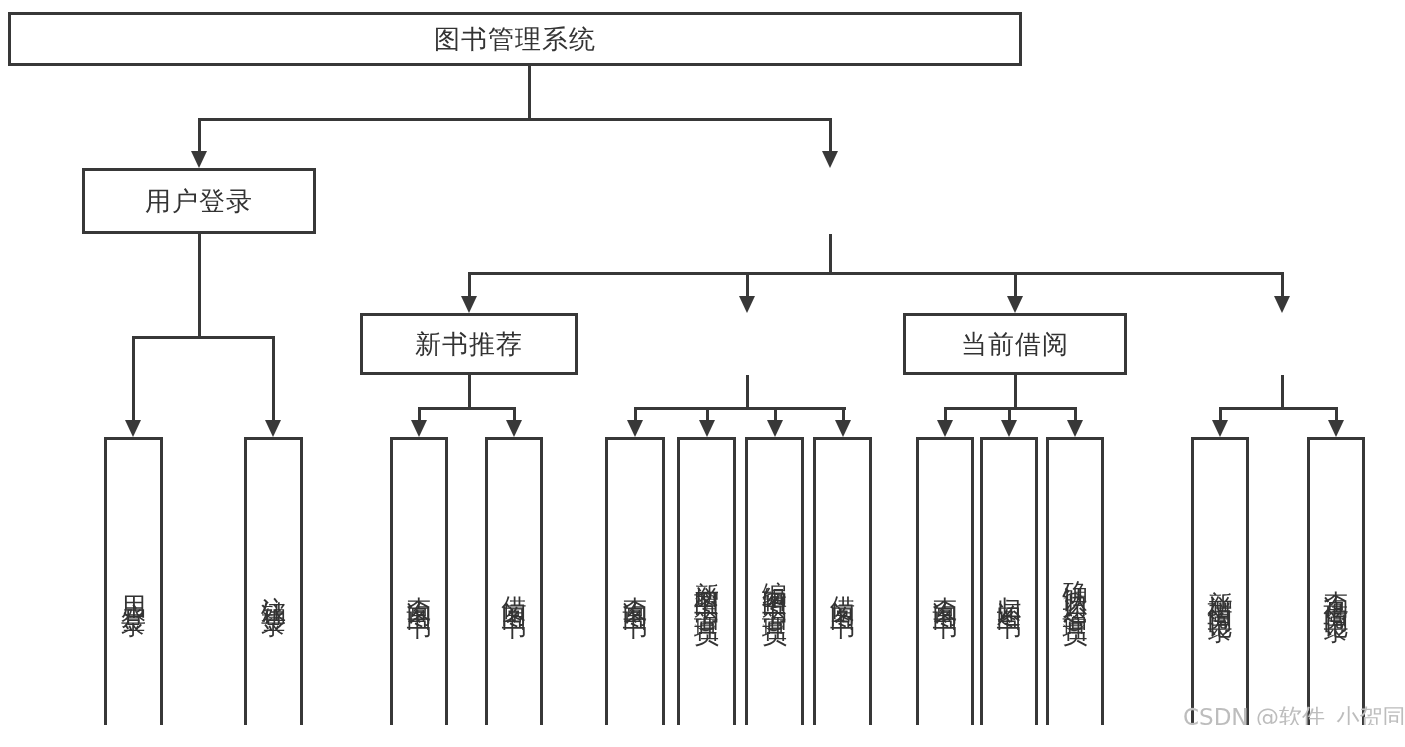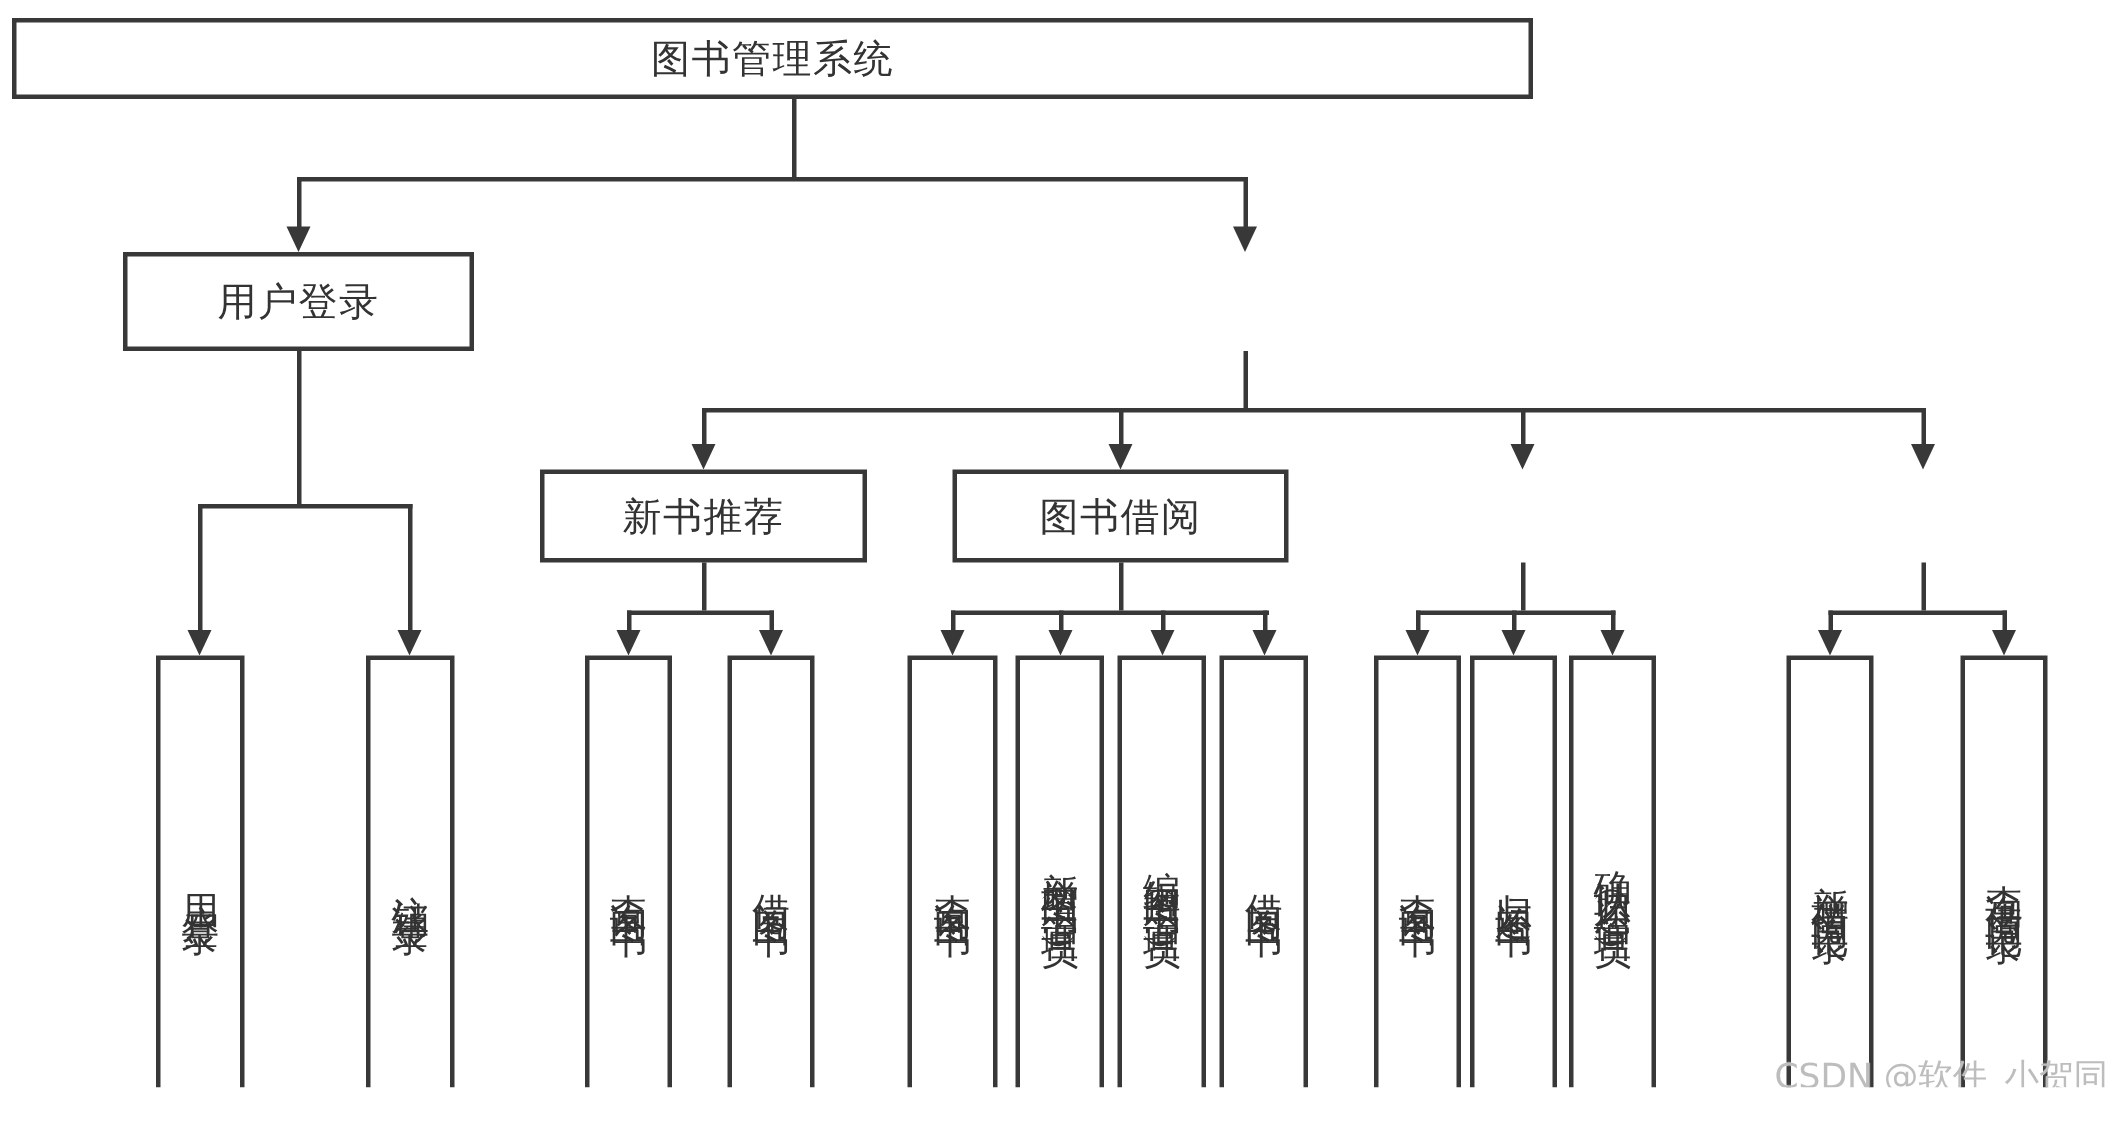--- a/index.html
+++ b/index.html
@@ -83,21 +83,21 @@
   <div class="vline" style="left:468px; top:272px; height:25px;"></div>
   <div class="arrow" style="left:461px; top:296px;"></div>
   <div class="vline" style="left:746px; top:272px; height:25px;"></div>
   <div class="arrow" style="left:739px; top:296px;"></div>
   <div class="vline" style="left:1014px; top:272px; height:25px;"></div>
   <div class="arrow" style="left:1007px; top:296px;"></div>
   <div class="vline" style="left:1281px; top:272px; height:25px;"></div>
   <div class="arrow" style="left:1274px; top:296px;"></div>
 
   <div class="box" style="left:360px; top:313px; width:218px; height:62px;">新书推荐</div>
-  <div class="box" style="left:635px; top:313px; width:224px; height:62px;">图书借阅</div>
+  <div class="box" style="left:903px; top:313px; width:224px; height:62px;">当前借阅</div>
 
   <div class="vline" style="left:468px; top:375px; height:32px;"></div>
   <div class="hline" style="left:418px; top:407px; width:98px;"></div>
   <div class="vline" style="left:418px; top:407px; height:15px;"></div>
   <div class="arrow" style="left:411px; top:420px;"></div>
   <div class="vline" style="left:513px; top:407px; height:15px;"></div>
   <div class="arrow" style="left:506px; top:420px;"></div>
 
   <div class="vline" style="left:746px; top:375px; height:32px;"></div>
   <div class="hline" style="left:634px; top:407px; width:212px;"></div>

